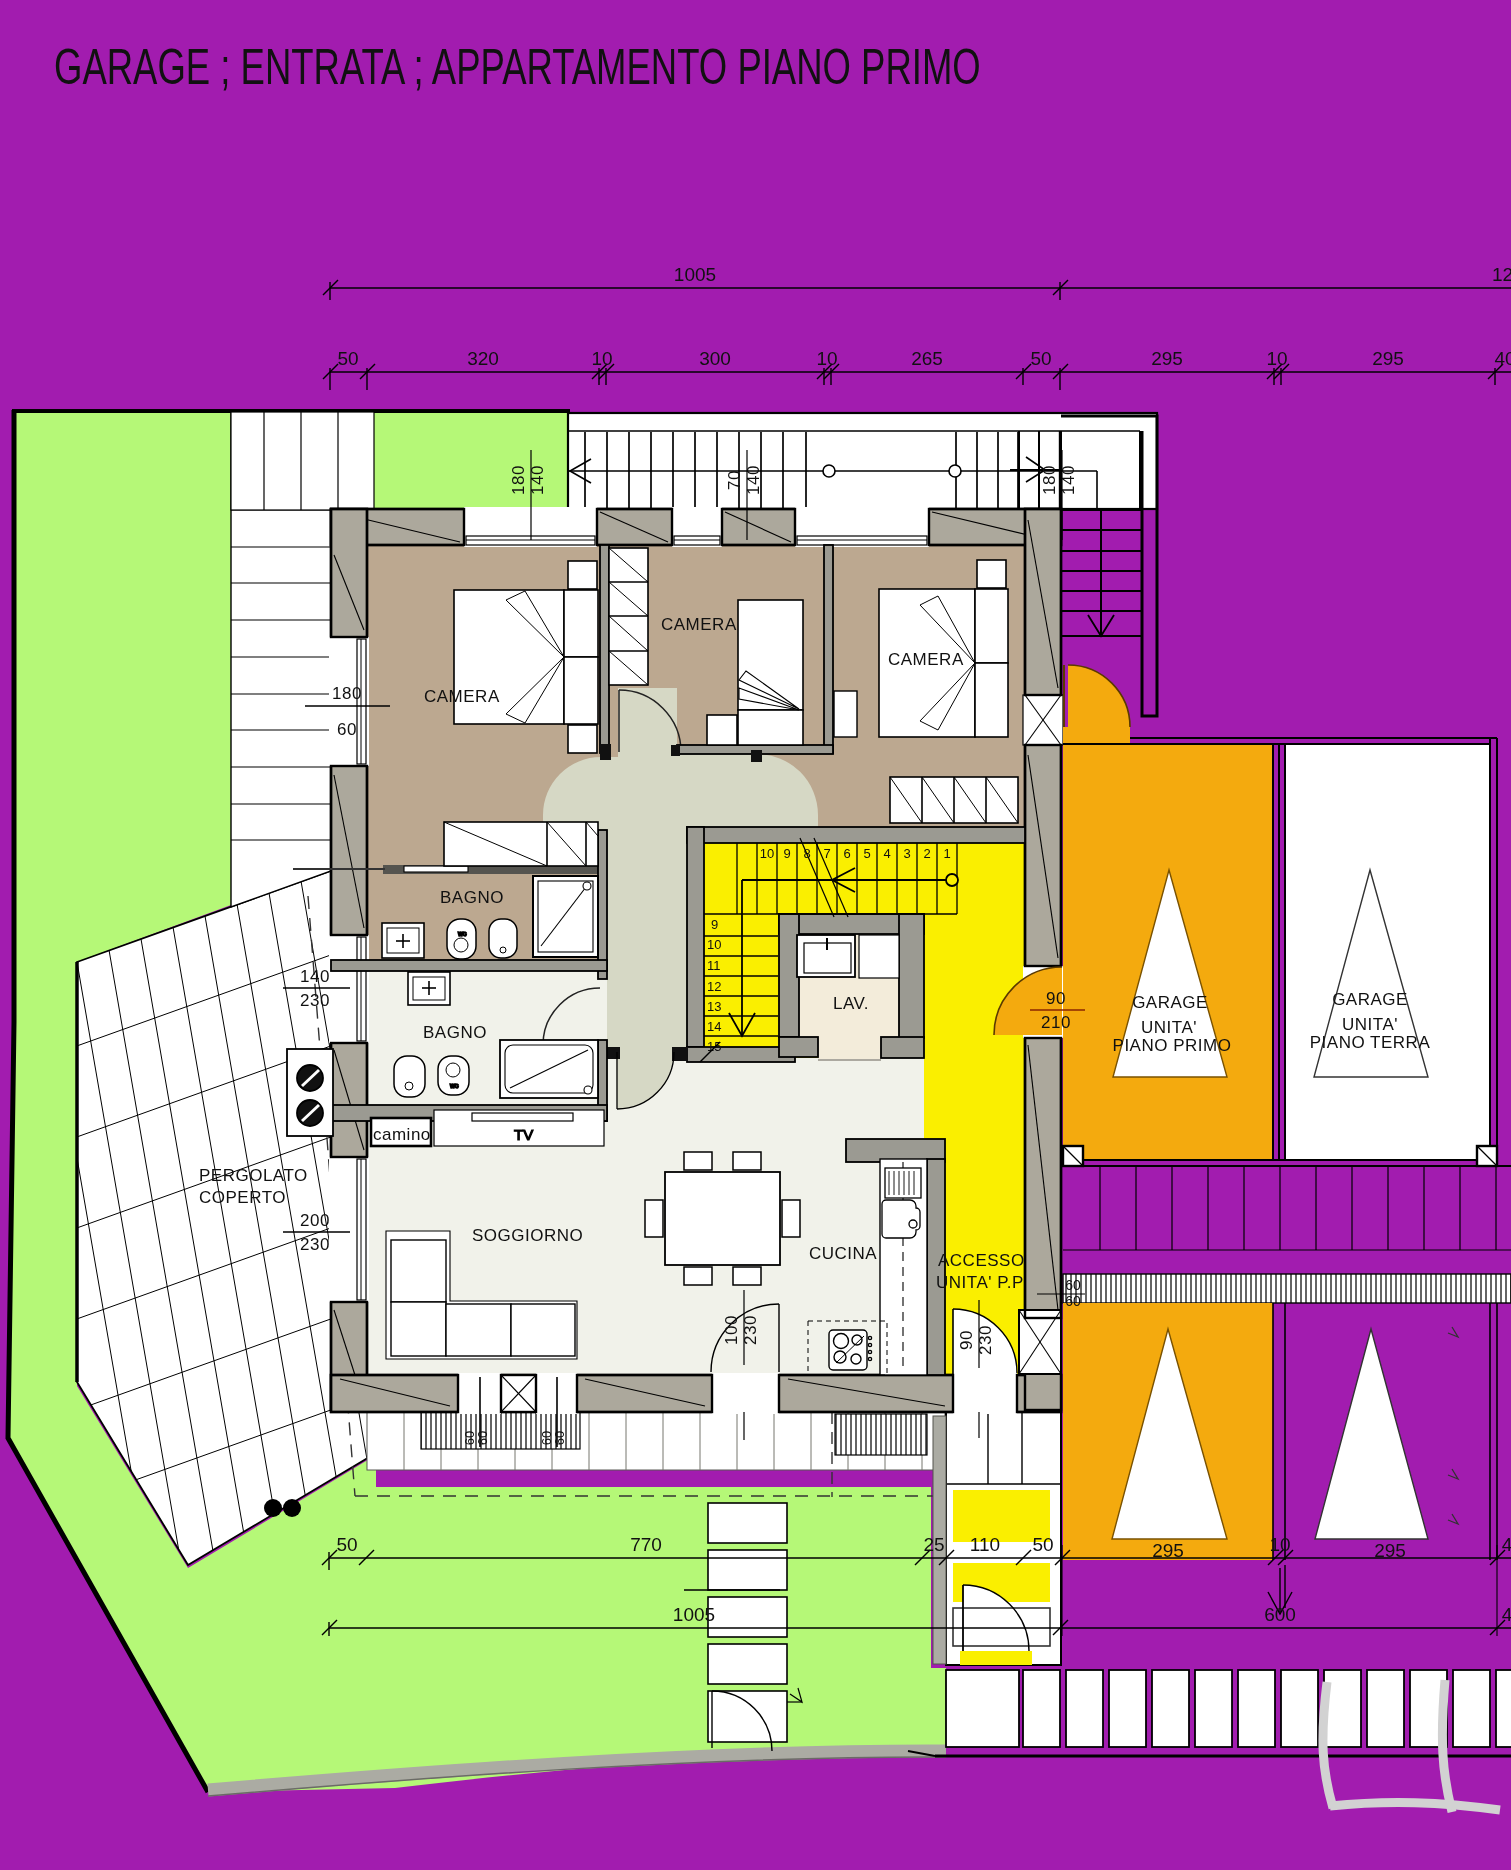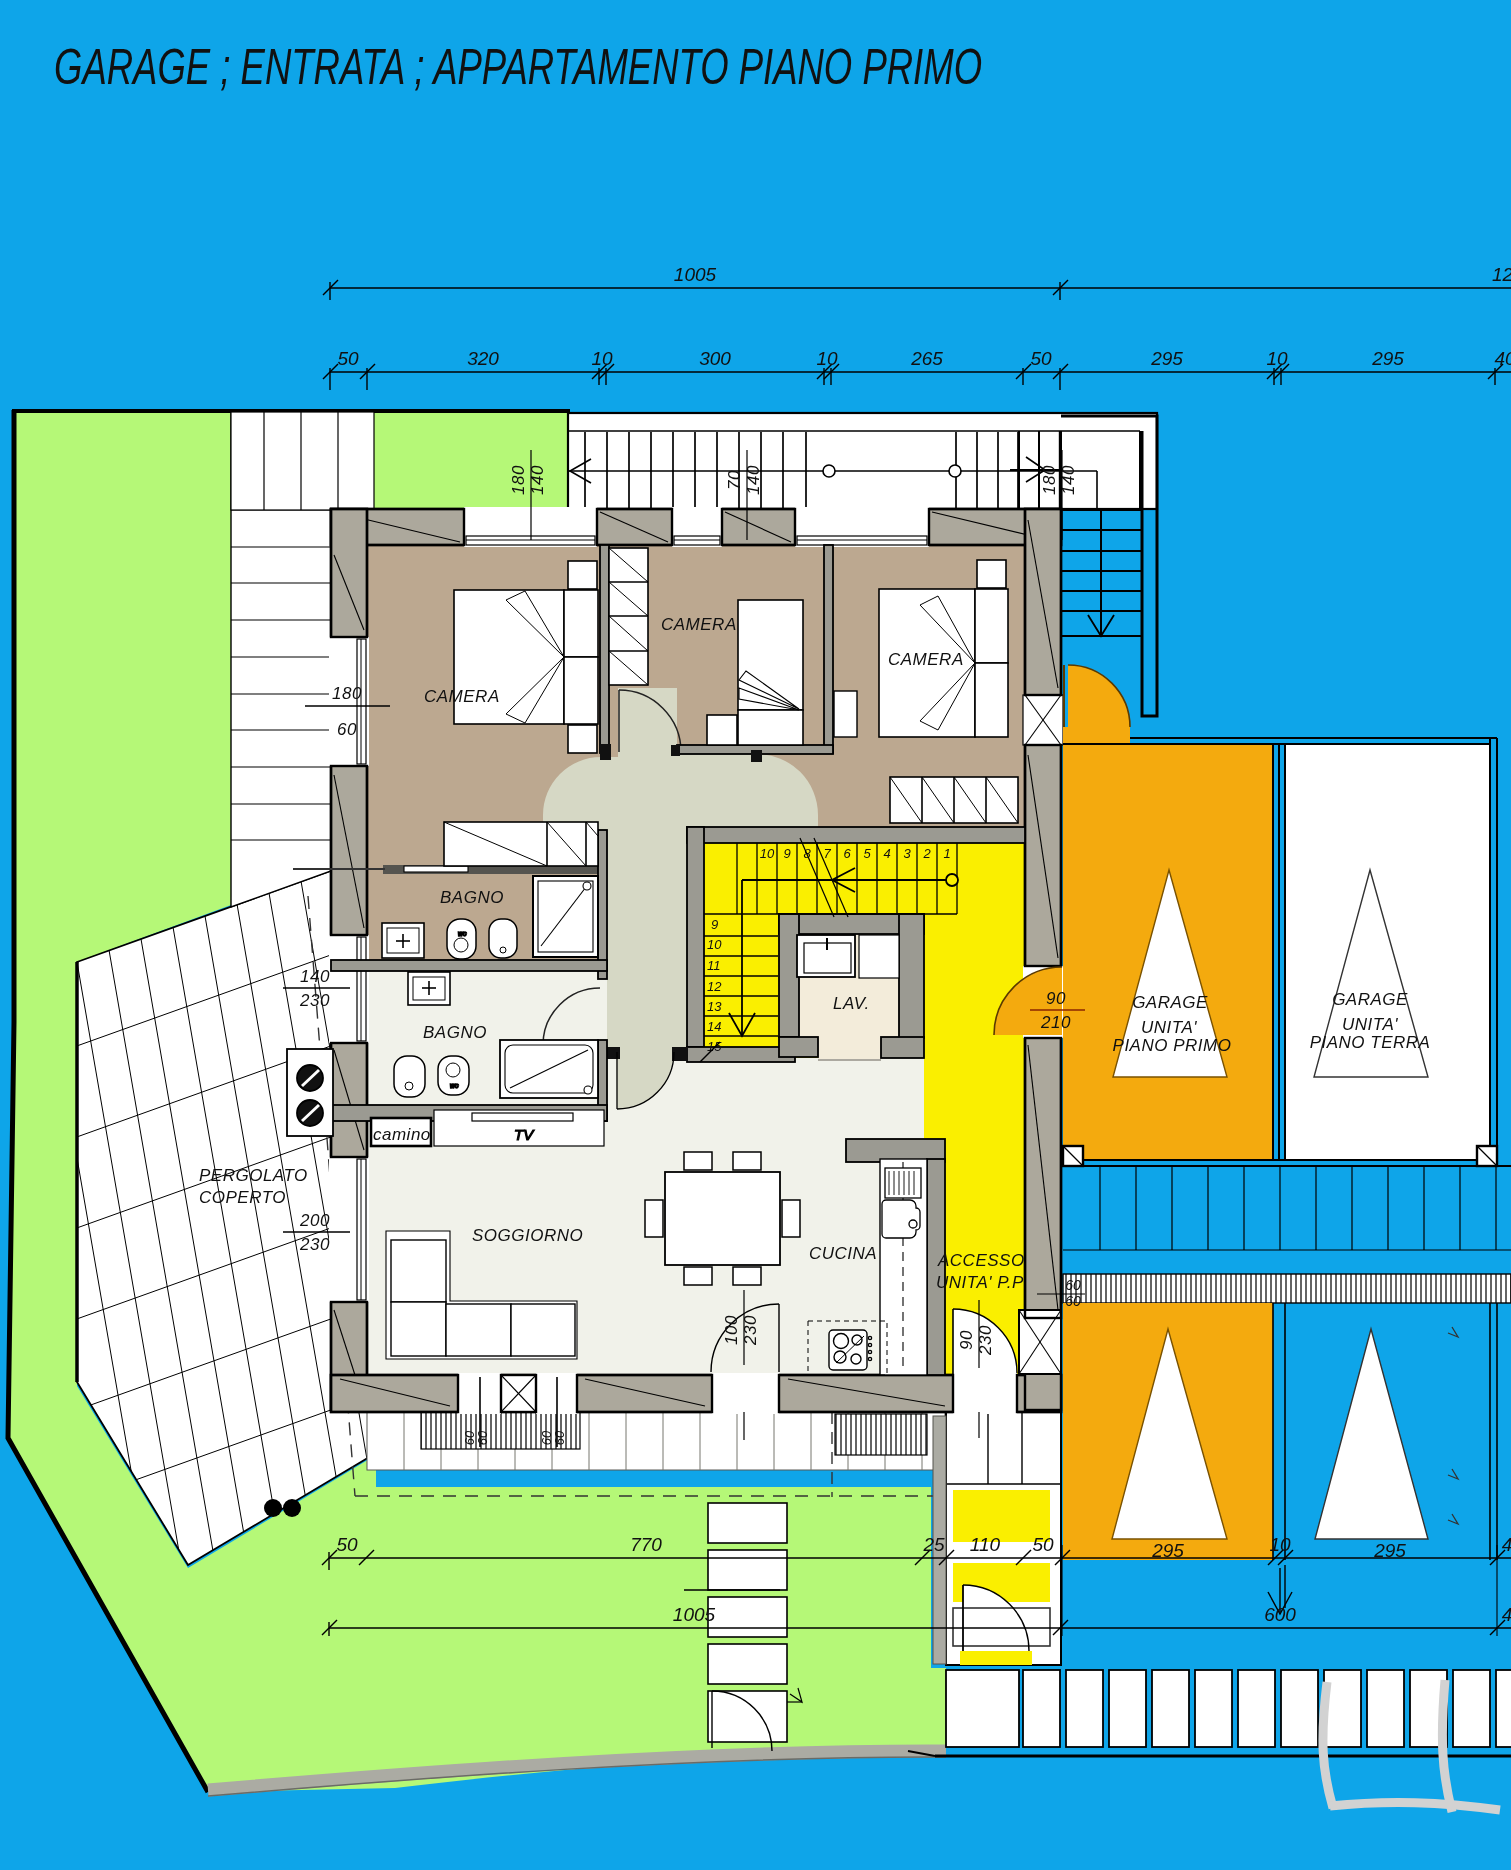--- a/index.html
+++ b/index.html
@@ -1,17 +1,17 @@
 <!DOCTYPE html>
 <html><head>
 <meta charset="utf-8">
 <style>
   html,body{margin:0;padding:0;background:#fff;}
-  .page{position:relative;width:1511px;height:1870px;overflow:hidden;background:#0ea5e9;
-        font-family:"Liberation Sans", sans-serif;font-style:italic;}
+  .page{position:relative;width:1511px;height:1870px;overflow:hidden;background:#a21caf;
+        font-family:"Liberation Sans", sans-serif;}
   svg{position:absolute;left:0;top:0;}
   text{font-family:"Liberation Sans", sans-serif;fill:#111;}
   .dim{font-size:19px;}
   .lbl{font-size:17px;letter-spacing:0.5px;}
   .sm{font-size:15px;}
 </style>
 </head>
 <body>
 <div class="page">
 <svg width="1511" height="1870" viewBox="0 0 1511 1870">

